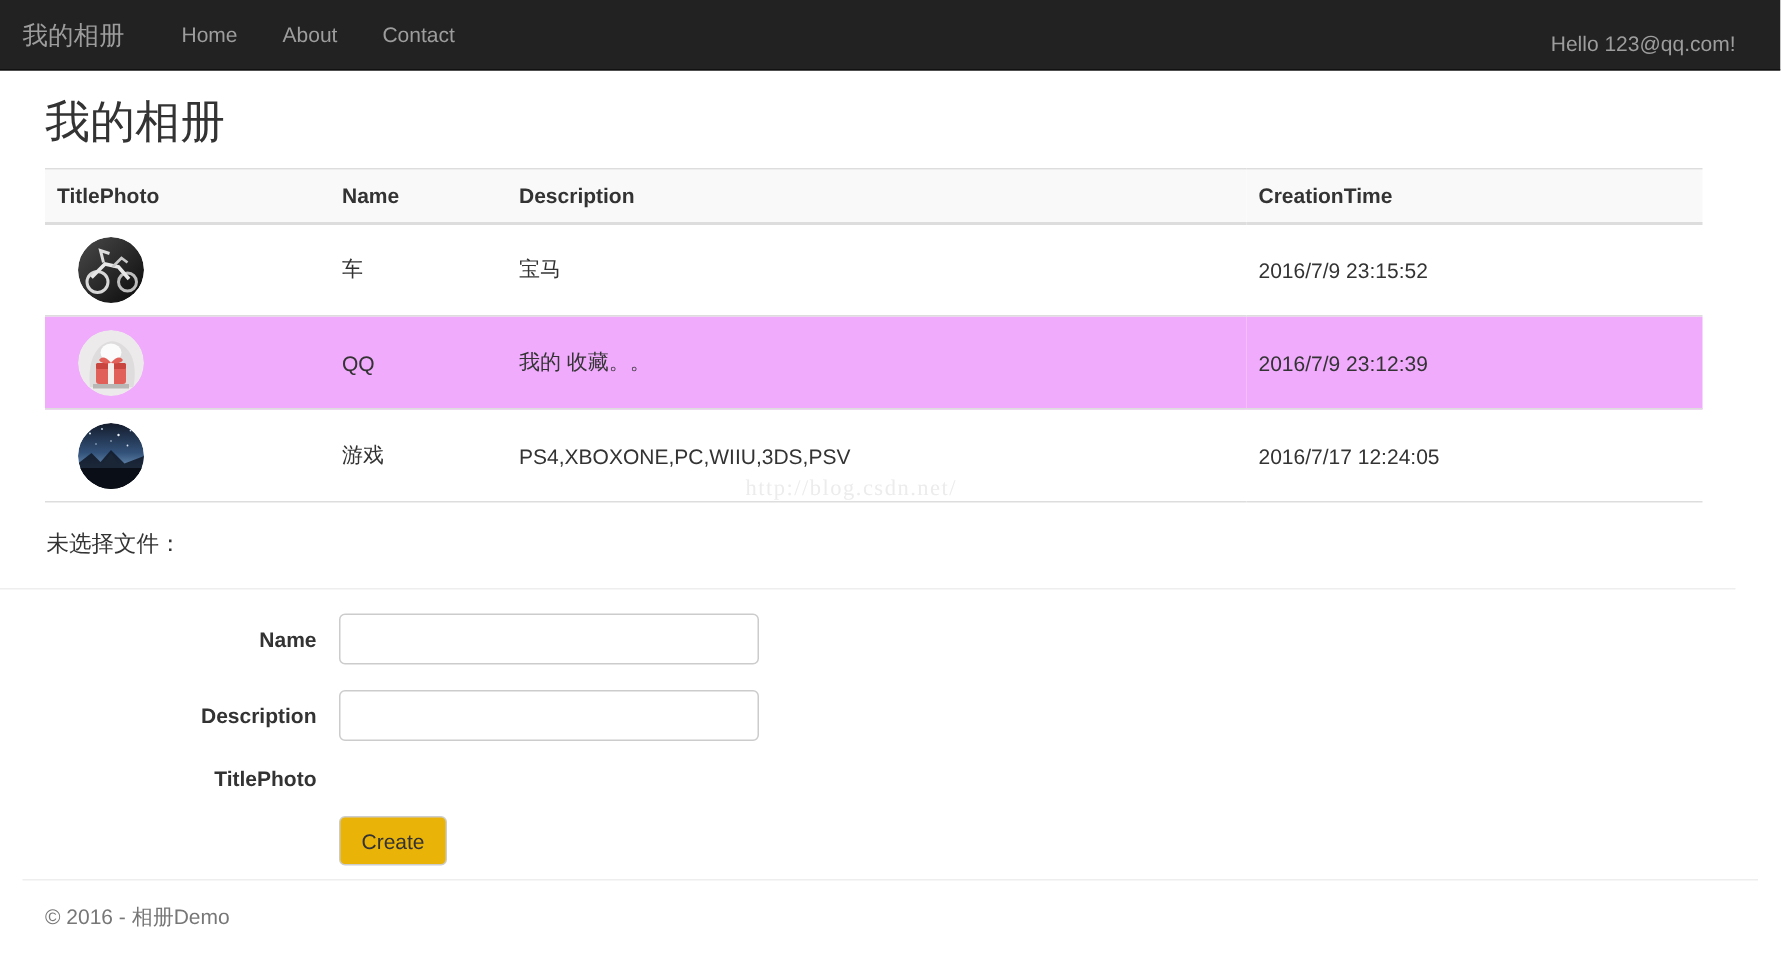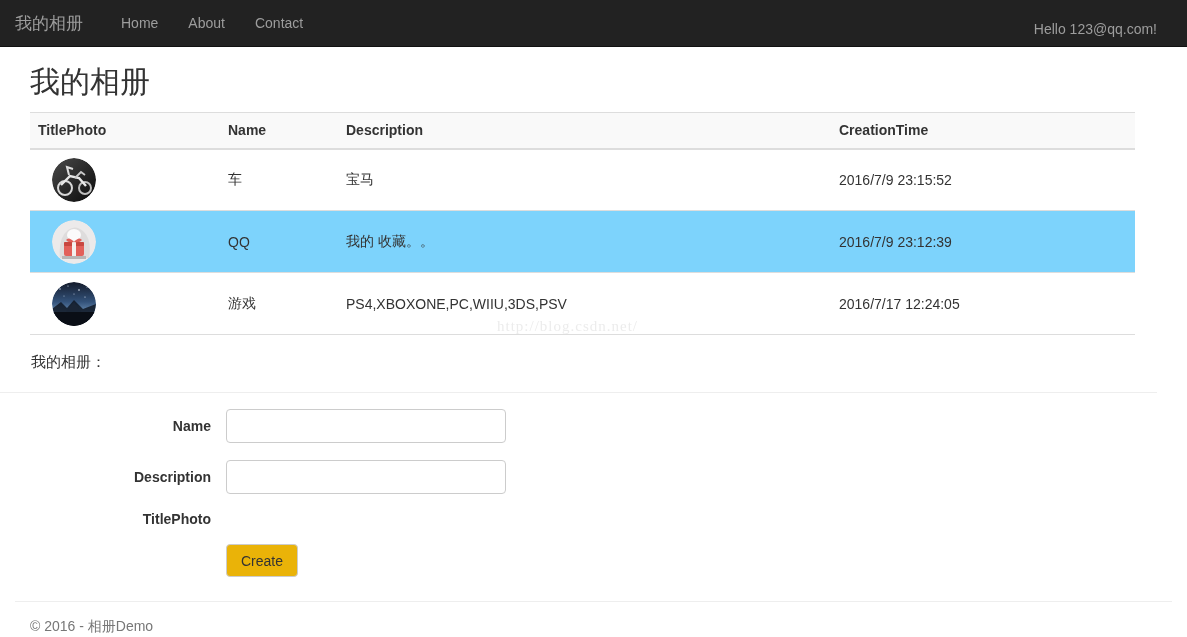--- a/index.html
+++ b/index.html
@@ -79,21 +79,21 @@
     vertical-align:middle;
   }
   table.album-table td{
     padding:8px 0 8px 8px;
     border-bottom:1px solid #dddddd;
     vertical-align:middle;
     font-size:14px;
     color:#333;
     height:62px;
   }
-  table.album-table tbody tr.striped{ background:#7dd3fc; }
+  table.album-table tbody tr.striped{ background:#f0abfc; }
   .col-photo{ width:190px; }
   .col-name{ width:118px; }
   .col-desc{ width:493px; }
   .col-time{ width:304px; }
 
   
   .thumb{
     width:44px; height:44px;
     border-radius:50%;
     display:block;
@@ -184,21 +184,21 @@
     border-radius:4px;
     padding:6px 14px;
     height:33px;
     cursor:pointer;
   }
 
   
   .footer-wrap{
     position:absolute;
     left:0; right:0; bottom:0;
-    padding-bottom:1px;
+    padding-bottom:16px;
   }
   hr.footer-divider{
     border:0;
     border-top:1px solid #eeeeee;
     width:1157px;
     margin:0 auto 16px auto;
   }
   .footer-text{
     width:1157px;
     margin:0 auto;
@@ -332,21 +332,21 @@
           </span>
         </td>
         <td>游戏</td>
         <td>PS4,XBOXONE,PC,WIIU,3DS,PSV</td>
         <td>2016/7/17 12:24:05</td>
       </tr>
 
     </tbody>
   </table>
 
-  <div class="create-label">我的相册：</div>
+  <div class="create-label">未选择文件：</div>
 </div>
 
 <hr class="divider">
 
 <div class="container">
   <form>
 
     <div class="form-row first">
       <div class="form-label">Name</div>
       <div class="form-field">

